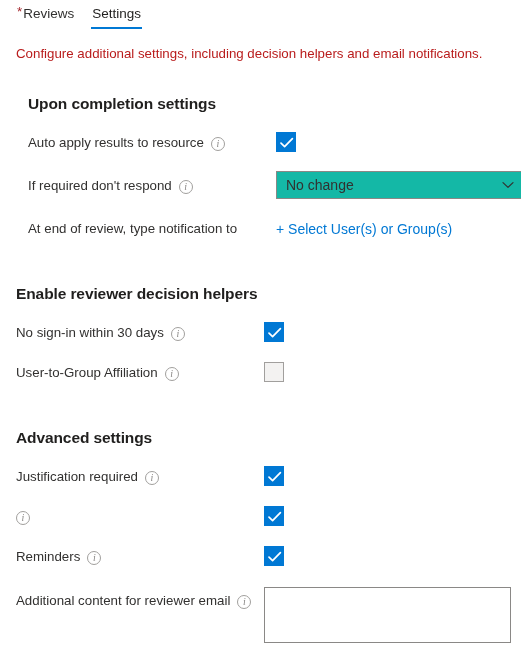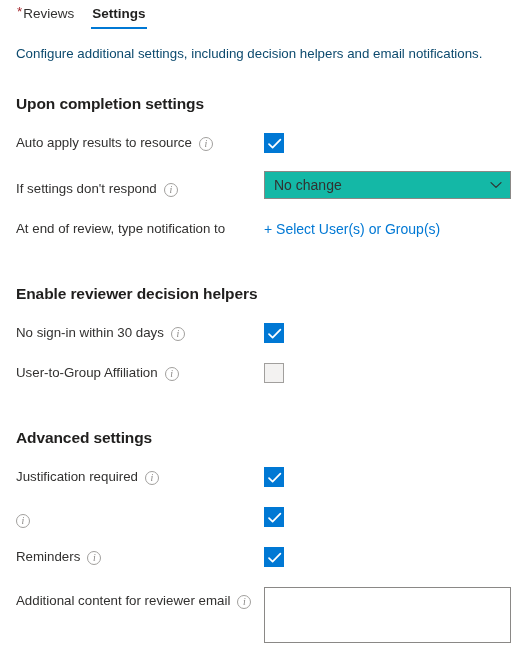--- a/index.html
+++ b/index.html
@@ -27,21 +27,21 @@
   .tab {
     position: relative;
     font-size: 13.5px;
     color: #323130;
     padding: 5px 9px 9px 9px;
     white-space: nowrap;
     cursor: pointer;
     line-height: 17px;
   }
   .tab.active {
-    font-weight: bold;
+    font-weight: normal;
     color: #201f1e;
   }
   .tab.active .tab-underline {
     position: absolute;
     left: 8px;
     right: 8px;
     bottom: 2px;
     height: 2px;
     background: #0078d4;
   }
@@ -49,43 +49,43 @@
     color: #a4262c;
     font-size: 13.5px;
     vertical-align: top;
     line-height: 14px;
     margin-right: 1px;
   }
 
   
   .intro {
     font-size: 13.3px;
-    color: #0c4a6e;
+    color: #b91c1c;
     padding: 13px 14px 0 16px;
     line-height: 18px;
   }
 
   
   .section {
     padding: 0 14px 0 16px;
   }
   .section-heading {
     font-size: 15.5px;
     font-weight: bold;
     color: #201f1e;
     letter-spacing: -0.1px;
   }
-  .s1 { margin-top: 32px; }
+  .s1 { margin-top: 32px; margin-left: 12px; }
   .s2 { margin-top: 46px; }
   .s3 { margin-top: 46px; }
 
   
   .row {
     display: flex;
-    align-items: flex-end;
+    align-items: center;
     margin-top: 18px;
     min-height: 22px;
   }
   .row-label {
     width: 248px;
     flex: 0 0 248px;
     font-size: 13.3px;
     color: #323130;
     display: flex;
     align-items: center;
@@ -214,21 +214,21 @@
       <div class="checkbox checked">
         <svg width="16" height="14" viewBox="0 0 16 14">
             <path d="M2 7.2 L5.6 10.6 L13.4 2.6" fill="none" stroke="#ffffff" stroke-width="1.7" stroke-linecap="round" stroke-linejoin="round"></path>
           </svg>
       </div>
     </div>
   </div>
 
   <div class="row">
     <div class="row-label">
-      <span>If settings don't respond</span>
+      <span>If required don't respond</span>
       <span class="info-icon">i</span>
     </div>
     <div class="row-control">
       <div class="dropdown">
         <span>No change</span>
         <span class="chev">
           <svg width="12" height="8" viewBox="0 0 12 8">
               <path d="M1 1.6 L6 6.4 L11 1.6" fill="none" stroke="#323130" stroke-width="1.2" stroke-linecap="round" stroke-linejoin="round"></path>
             </svg>
         </span>

